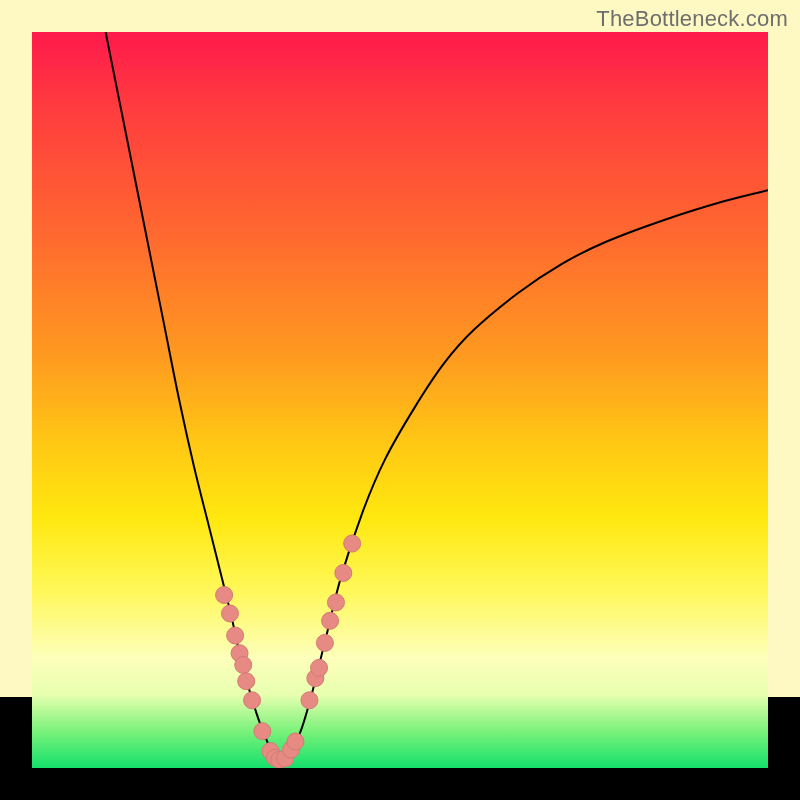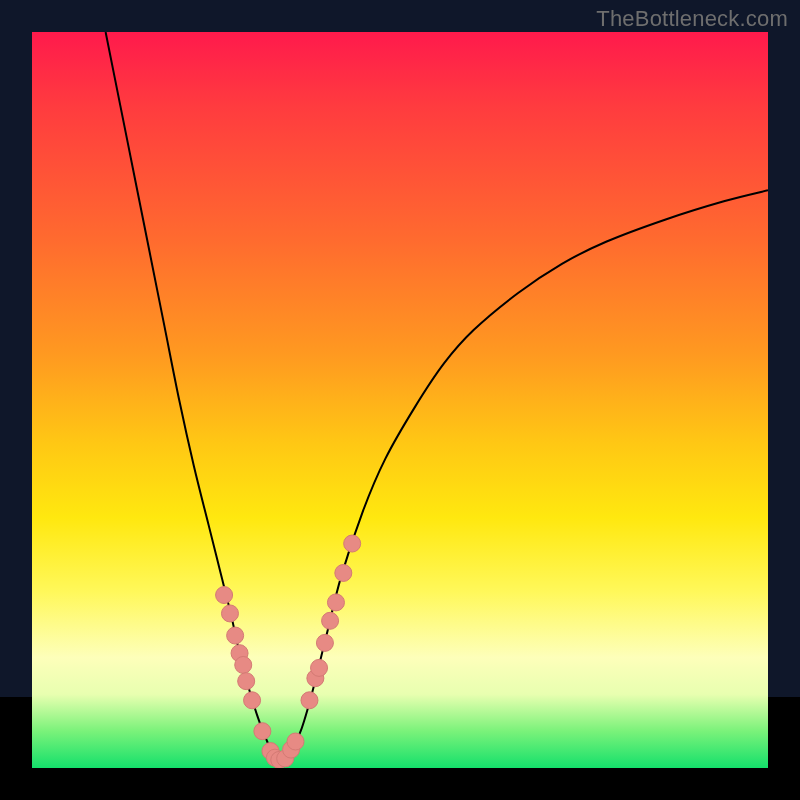--- a/index.html
+++ b/index.html
@@ -8,21 +8,21 @@
     width: 800px;
     height: 800px;
     overflow: hidden;
     background: #000;
     font-family: Arial, Helvetica, sans-serif;
   }
   .frame {
     position: absolute;
     left: 0; top: 0;
     width: 800px; height: 697px;
-    background: #0f172a;
+    background: #fef9c3;
   }
   .plot {
     position: absolute;
     left: 32px;
     top: 32px;
     width: 736px;
     height: 736px;
     
     background: linear-gradient(
       to bottom,

